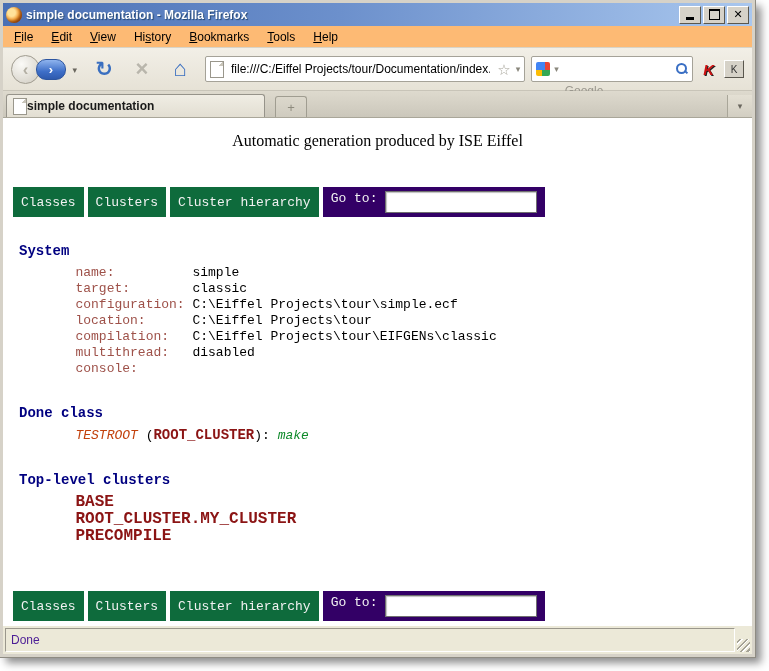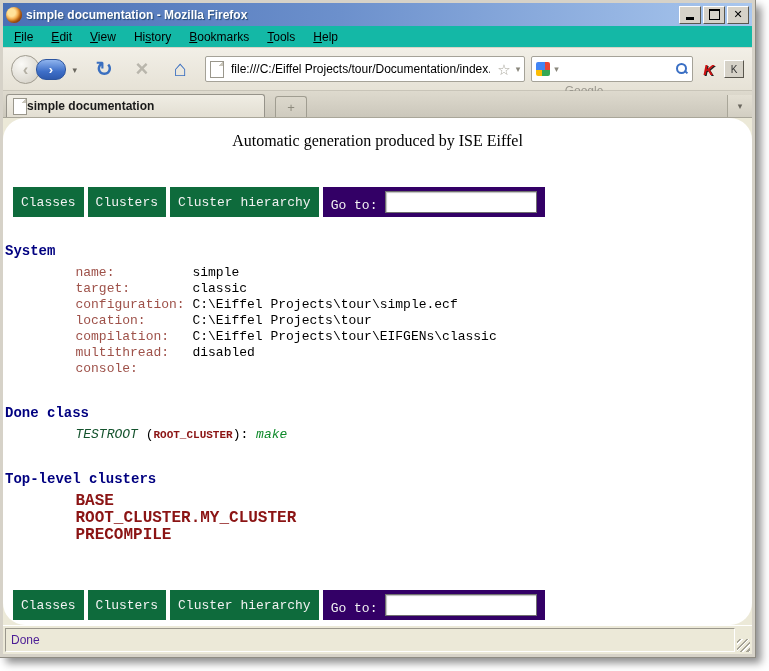--- a/index.html
+++ b/index.html
@@ -17,21 +17,21 @@
            box-shadow:inset -2px -2px 3px rgba(60,20,0,.5);}
   .title-text{color:#fff;font-weight:bold;font-size:12px;text-shadow:1px 1px 1px #23456F;flex:1;
               white-space:nowrap;overflow:hidden;}
   .winbtns{display:flex;gap:2px;}
   .winbtn{width:20px;height:16px;background:#D6D2C8;border:1px solid;
           border-color:#FFFFFF #5A574E #5A574E #FFFFFF;display:flex;align-items:center;justify-content:center;
           font-size:11px;font-weight:bold;color:#000;line-height:1;}
   .glyph-min{width:8px;height:3px;background:#000;margin-top:8px;}
   .glyph-max{width:9px;height:8px;border:1px solid #000;border-top-width:2px;}
   
-  .menubar{height:21px;flex:0 0 21px;display:flex;align-items:center;background:#14b8a6;
+  .menubar{height:21px;flex:0 0 21px;display:flex;align-items:center;background:#fdba74;
            border-bottom:1px solid #D8D4C8;font-size:12px;color:#000;padding-left:2px;text-align:right;}
   .menu-item{padding:2px 9px;cursor:default;}
   .menu-item u{text-decoration:underline;}
   
   .toolbar{height:42px;flex:0 0 42px;display:flex;align-items:center;padding:0 8px;gap:6px;
            background:linear-gradient(#F2EFE7,#E6E2D6);border-bottom:1px solid #C8C4B8;}
   .backfwd{position:relative;width:66px;height:30px;flex:0 0 66px;margin-right:8px;}
   .back-circle{position:absolute;left:0;top:1px;width:27px;height:27px;border-radius:50%;
                background:radial-gradient(circle at 35% 30%,#FBFAF7,#CFCBC0);border:1px solid #A09C90;
                display:flex;align-items:center;justify-content:center;color:#B3AFA4;font-size:17px;font-weight:bold;}
@@ -74,35 +74,35 @@
   .tab{width:245px;height:22px;background:linear-gradient(#F0EDE4,#E2DED2);border:1px solid #96938A;border-bottom:none;
        border-radius:3px 3px 0 0;display:flex;align-items:center;padding:0 6px;font-size:12px;font-weight:bold;color:#1A1A1A;}
   .newtab{width:30px;height:20px;margin-left:10px;background:linear-gradient(#DCD8CC,#CFCBBF);
           border:1px solid #A09D91;border-bottom:none;border-radius:3px 3px 0 0;
           display:flex;align-items:center;justify-content:center;color:#8E8B7E;font-size:13px;}
   .tab-spacer{flex:1;}
   .tablist-btn{width:24px;height:22px;border-left:1px solid #A9A699;display:flex;align-items:center;justify-content:center;
                color:#6A675E;font-size:9px;background:linear-gradient(#E4E0D4,#D2CEC2);}
   
   .content{flex:1;background:#fff;overflow:hidden;position:relative;
-           font-family:"Liberation Mono","DejaVu Sans Mono",monospace;font-size:13px;color:#000;border-radius:22px;}
+           font-family:"Liberation Mono","DejaVu Sans Mono",monospace;font-size:13px;color:#000;}
   .doc-header{margin-top:14px;text-align:center;font-family:"Liberation Serif","DejaVu Serif",serif;font-size:16px;}
   .navrow{margin:37px 0 0 10px;display:flex;align-items:stretch;}
   .eiffel-btn{background:#0E6B3C;color:#F2F2F2;padding:6px 8px;margin-right:4px;font-size:13px;
               display:flex;align-items:center;cursor:pointer;}
-  .goto-box{background:#330066;display:flex;align-items:flex-end;padding:4px 8px;gap:8px;}
+  .goto-box{background:#330066;display:flex;align-items:flex-start;padding:4px 8px;gap:8px;}
   .goto-label{color:#F2F2F2;font-size:13px;}
   .goto-input{width:146px;height:18px;border:1px solid #707070;box-shadow:inset 1px 1px 1px rgba(0,0,0,0.25);
               background:#fff;font-family:"Liberation Mono","DejaVu Sans Mono",monospace;font-size:12px;outline:none;}
-  .sec-heading{color:#000080;font-weight:bold;font-size:14px;margin:28px 0 6px 2px;}
+  .sec-heading{color:#000080;font-weight:bold;font-size:14px;margin:28px 0 6px 16px;}
   .sec-heading.first{margin-top:26px;}
   pre.doc{margin:0 0 0 10px;font-family:"Liberation Mono","DejaVu Sans Mono",monospace;font-size:13px;line-height:16px;}
   .sys-label{color:#9E5149;}
-  .seg-class{color:#14532d;font-style:italic;}
-  .seg-cluster{color:#8B1414;font-weight:bold;font-size:11px;}
+  .seg-class{color:#c2410c;font-style:italic;}
+  .seg-cluster{color:#8B1414;font-weight:bold;font-size:14px;}
   .seg-feature{color:#0E8A2A;font-style:italic;}
   .cluster-name{color:#8B1414;font-weight:bold;font-size:16px;line-height:16px;}
   .navrow.bottom{margin-top:46px;}
   
   .statusbar{height:24px;flex:0 0 24px;background:#ECE9D8;border-top:1px solid #FFF;display:flex;align-items:stretch;padding:2px;}
   .status-field{flex:1;border:1px solid;border-color:#9A978C #FFF #FFF #9A978C;display:flex;align-items:center;
                 padding-left:5px;font-size:12px;color:#4c1d95;}
   .grip{width:15px;display:flex;align-items:flex-end;justify-content:flex-end;}
   .grip-inner{width:13px;height:13px;
     background:repeating-linear-gradient(135deg,transparent 0 2px,#A6A396 2px 3.5px,#FFF 3.5px 4.5px);}

